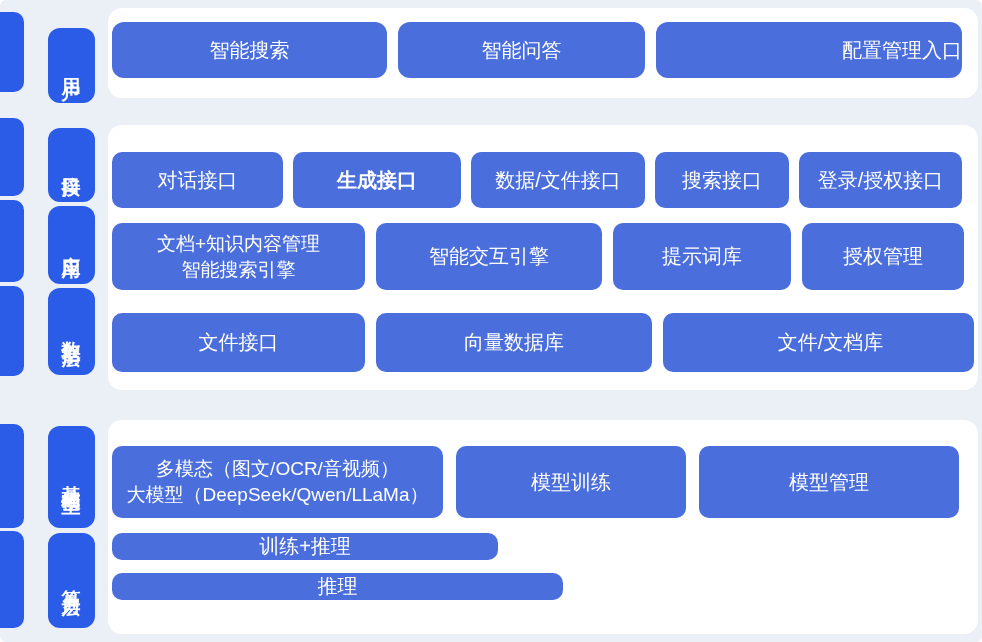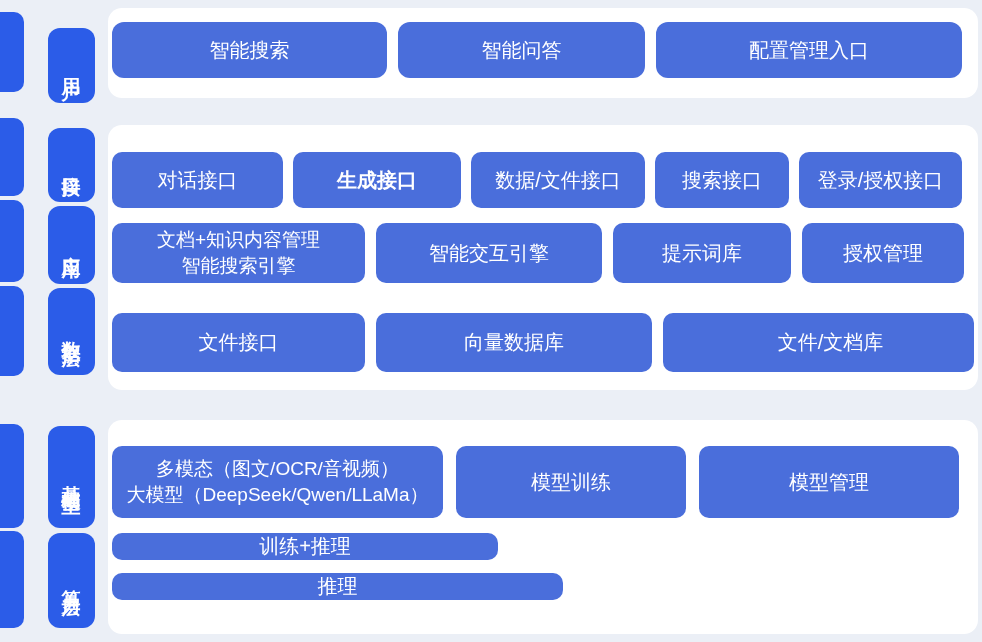--- a/index.html
+++ b/index.html
@@ -5,21 +5,21 @@
   :root{
     --blue-label:#2b5ce8;
     --blue-btn:#4a6edb;
     --bg:#ebeff6;
     --panel:#ffffff;
     --text:#ffffff;
   }
   html,body{margin:0;padding:0;}
   body{background:#ffffff;font-family:"Liberation Sans","DejaVu Sans",sans-serif;}
   .canvas{
-    position:relative;width:982px;height:642px;background:var(--bg);overflow:hidden;
+    position:relative;width:982px;height:642px;background:var(--bg);overflow:hidden;border-radius:6px;
   }
   .panel{position:absolute;background:var(--panel);border-radius:14px;}
   .sliver{position:absolute;left:-14px;width:38px;background:var(--blue-label);border-radius:10px;}
   .pill{
     position:absolute;left:48px;width:47px;background:var(--blue-label);border-radius:12px;
     color:var(--text);display:flex;align-items:center;justify-content:center;
   }
   .pill span{
     writing-mode:vertical-rl;text-orientation:upright;
     font-weight:bold;font-size:19px;letter-spacing:4px;line-height:1;
@@ -27,21 +27,21 @@
   .row{position:absolute;display:flex;}
   .btn{
     background:var(--blue-btn);border-radius:10px;color:var(--text);
     display:flex;flex-direction:column;align-items:center;justify-content:center;
     font-size:20px;text-align:center;line-height:1.35;flex:0 0 auto;
   }
   .btn.small-multiline{font-size:19px;}
   .r-user{left:112px;top:22px;height:56px;gap:11px;}
   .r-user .btn{border-radius:12px;}
   .r-interface{left:112px;top:152px;height:56px;gap:10px;}
-  .r-application{left:112px;top:223px;height:60px;gap:11px;}
+  .r-application{left:112px;top:223px;height:67px;gap:11px;}
   .r-data{left:112px;top:313px;height:59px;gap:11px;}
   .r-model{left:112px;top:446px;height:72px;gap:13px;}
   .r-compute{left:112px;top:533px;height:80px;gap:13px;flex-direction:column;}
 </style>
 </head>
 <body>
 
 <div class="canvas">
 
   <div class="panel" style="left:108px;top:8px;width:870px;height:90px;"></div>
@@ -74,21 +74,21 @@
       <span>算力层</span>
     </div>
 
   <div class="row r-user">
     <div class="btn" style="width:275px;">
         <span>智能搜索</span>
       </div>
     <div class="btn" style="width:247px;">
         <span>智能问答</span>
       </div>
-    <div class="btn" style="width:306px;">
+    <div class="btn" style="width:306px;align-items:flex-end;">
         <span>配置管理入口</span>
       </div>
   </div>
 
   <div class="row r-interface">
     <div class="btn" style="width:171px;">
         <span>对话接口</span>
       </div>
     <div class="btn" style="width:168px;font-weight:bold;">
         <span>生成接口</span>

